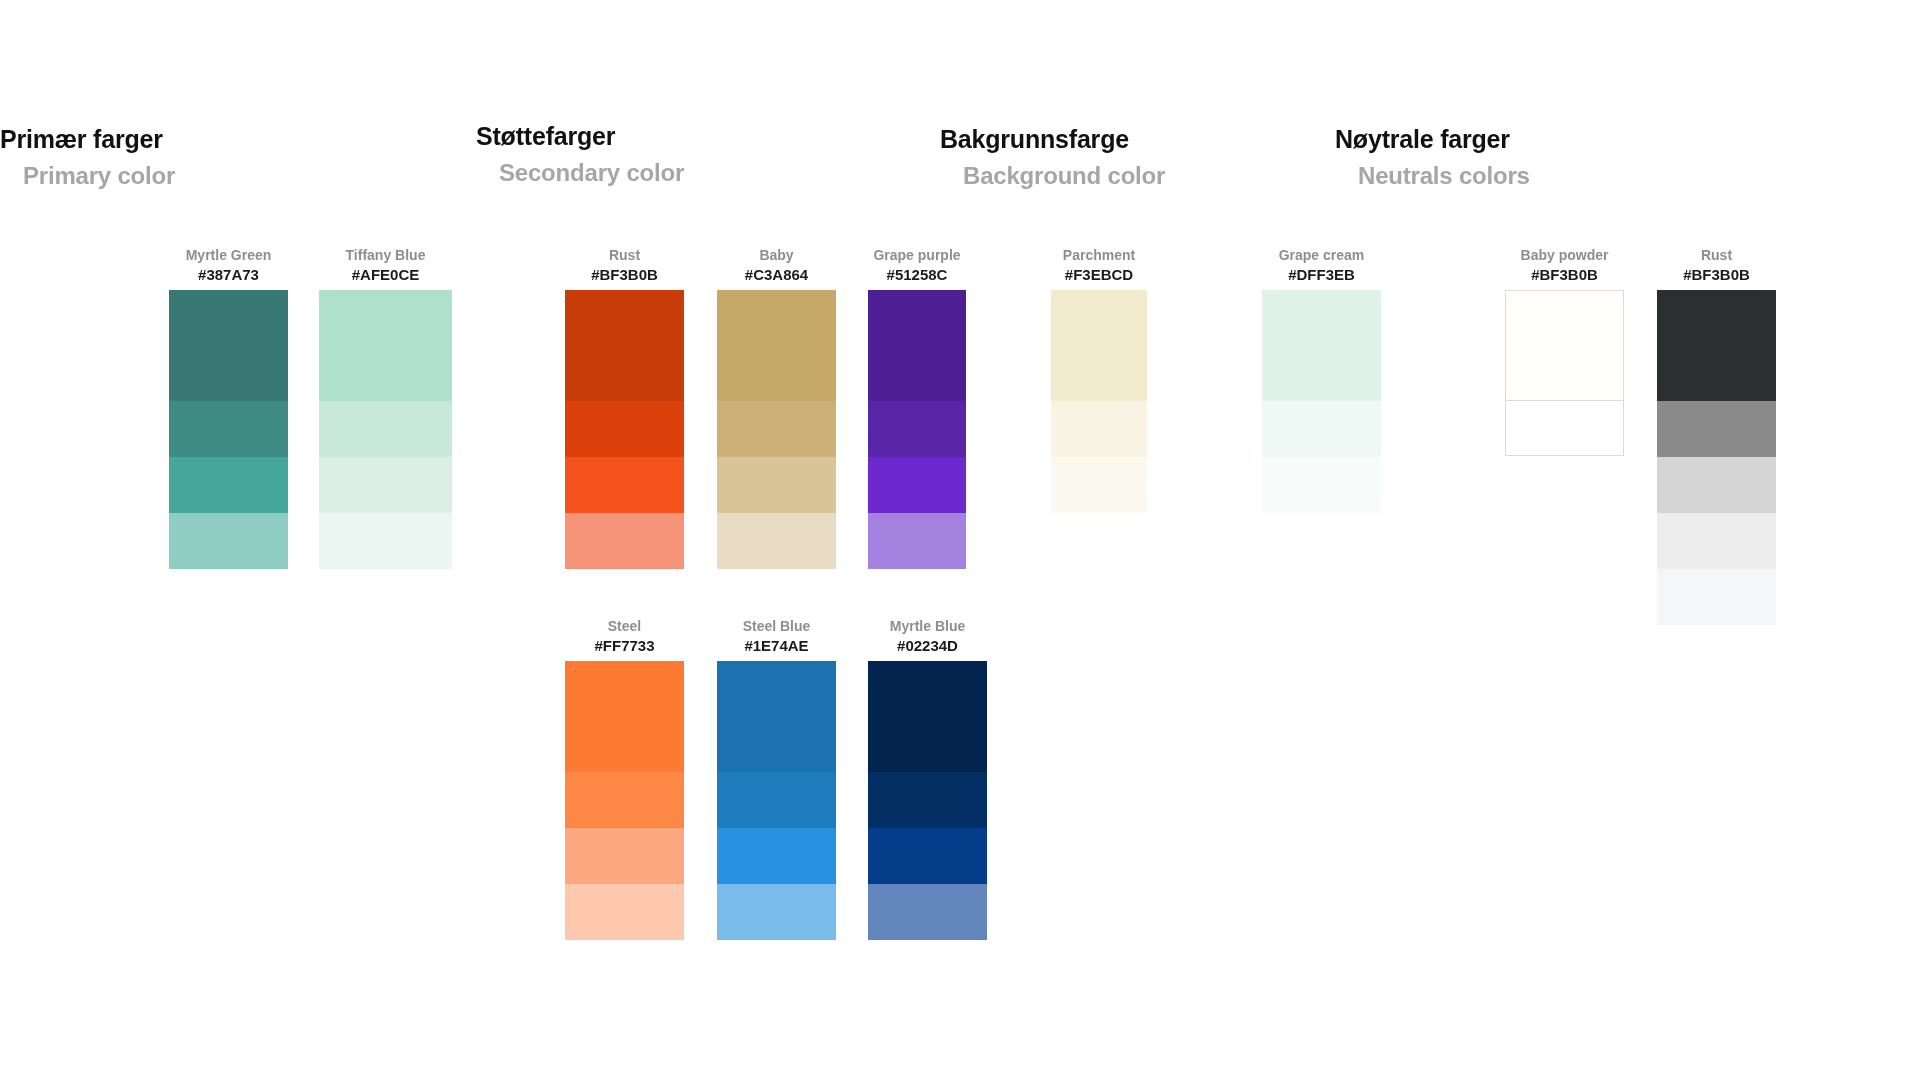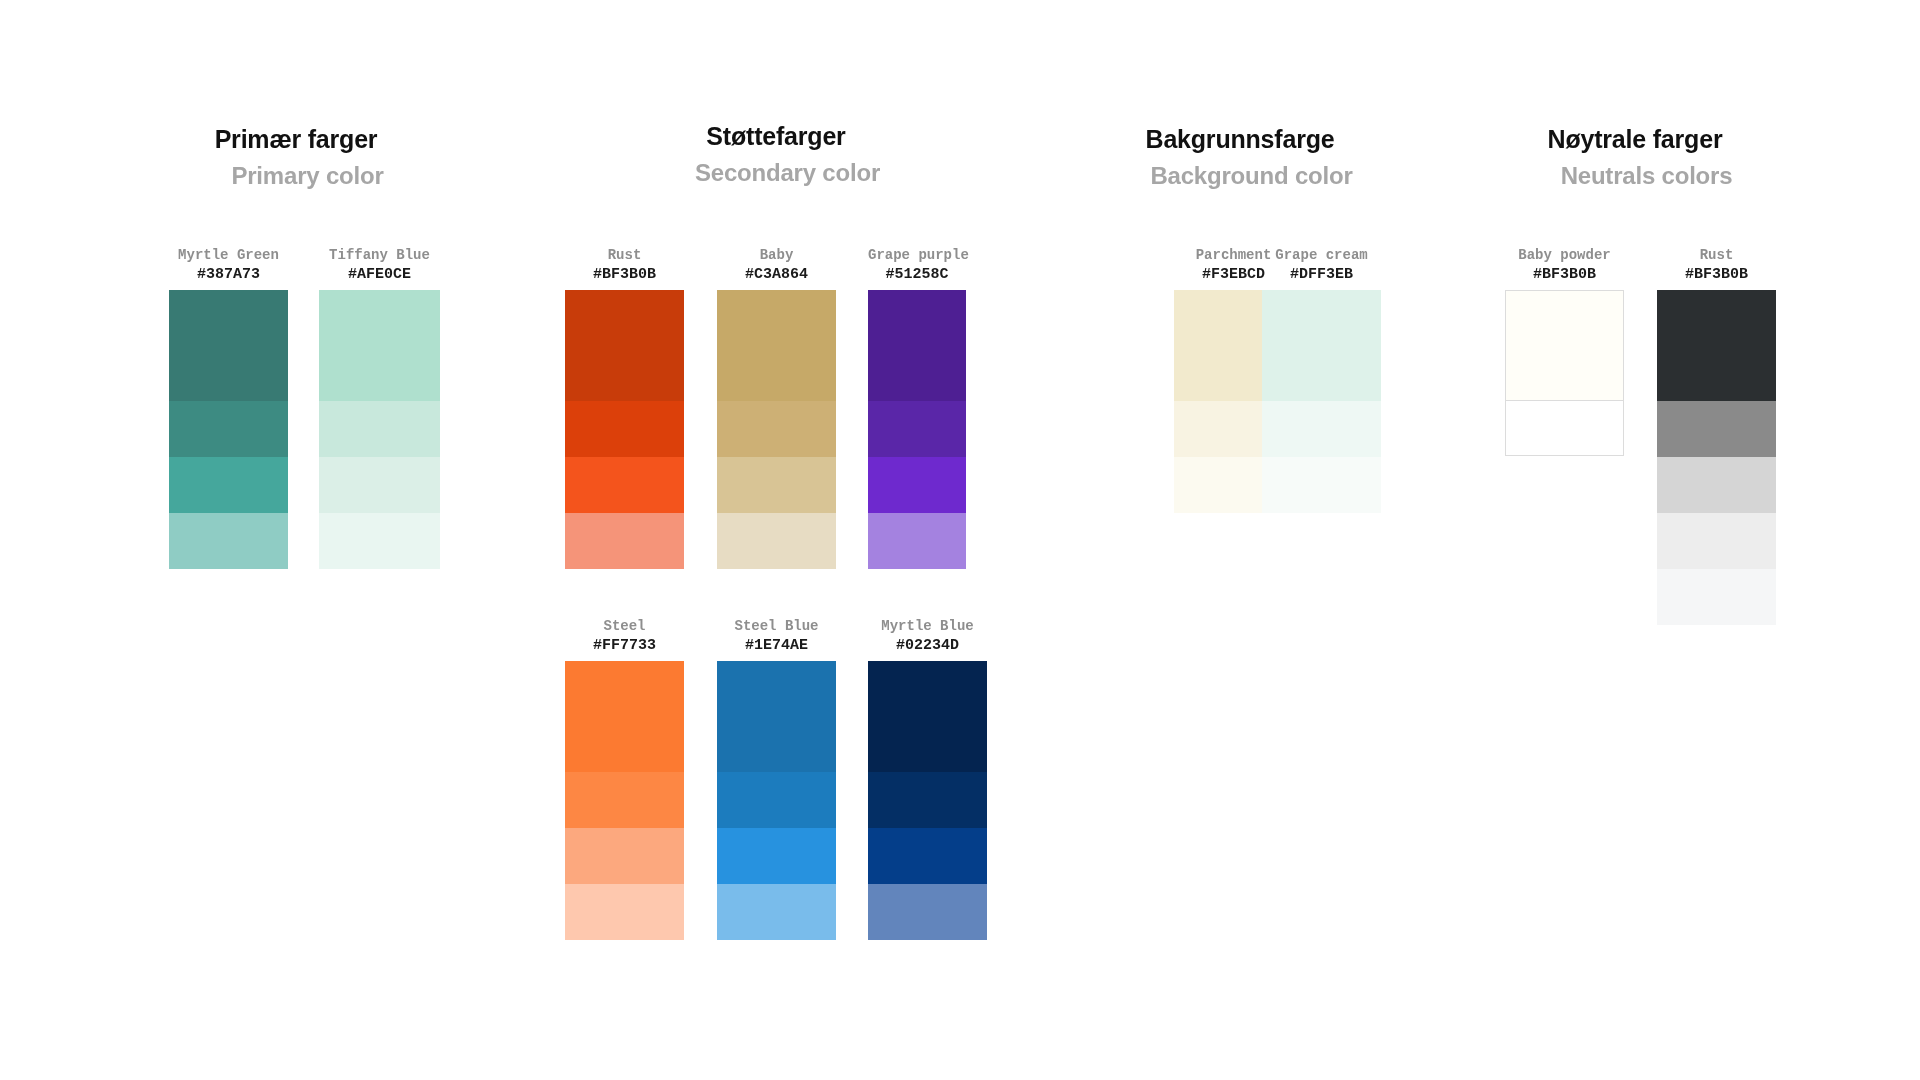--- a/index.html
+++ b/index.html
@@ -14,21 +14,20 @@
   #board {
     position: relative;
     width: 1920px;
     height: 1080px;
     background: #ffffff;
   }
 
   
   .section {
     position: absolute;
-    text-align: center;
   }
   .section-title-no {
     font-size: 25px;
     font-weight: 700;
     color: #111111;
     letter-spacing: -0.2px;
     line-height: 1.15;
     white-space: nowrap;
   }
   .section-title-en {
@@ -42,21 +41,20 @@
     margin-left: 23px;
   }
 
   
   .group {
     position: absolute;
   }
   .swatch {
     position: absolute;
     top: 0;
-    font-family: Liberation Mono, monospace;
   }
   .swatch-label {
     text-align: center;
     width: 100%;
     margin-bottom: 5px;
   }
   .swatch-name {
     font-size: 14px;
     font-weight: 700;
     color: #8e8e8e;
@@ -111,21 +109,21 @@
         <div class="swatch-hex">#387A73</div>
       </div>
       <div class="stack">
           <div class="tile" style="background: rgb(56, 122, 115); height: 111px;"></div>
           <div class="tile" style="background: rgb(61, 139, 130); height: 56px;"></div>
           <div class="tile" style="background: rgb(69, 167, 156); height: 56px;"></div>
           <div class="tile" style="background: rgb(143, 204, 196); height: 56px;"></div>
         </div>
     </div>
 
-    <div class="swatch" style="left:319px; top:246px; width:121px;">
+    <div class="swatch" style="left:319px; top:246px; width:133px;">
       <div class="swatch-label">
         <div class="swatch-name">Tiffany Blue</div>
         <div class="swatch-hex">#AFE0CE</div>
       </div>
       <div class="stack">
           <div class="tile" style="background: rgb(175, 224, 206); height: 111px;"></div>
           <div class="tile" style="background: rgb(200, 232, 220); height: 56px;"></div>
           <div class="tile" style="background: rgb(219, 239, 231); height: 56px;"></div>
           <div class="tile" style="background: rgb(233, 246, 241); height: 56px;"></div>
         </div>
@@ -211,21 +209,21 @@
           <div class="tile" style="background: rgb(4, 36, 80); height: 111px;"></div>
           <div class="tile" style="background: rgb(4, 47, 101); height: 56px;"></div>
           <div class="tile" style="background: rgb(4, 62, 138); height: 56px;"></div>
           <div class="tile" style="background: rgb(98, 133, 188); height: 56px;"></div>
         </div>
     </div>
   </div>
 
   <div class="group" style="left:0; top:0;">
 
-    <div class="swatch" style="left:1174px; top:246px; width:119px;">
+    <div class="swatch" style="left:1051px; top:246px; width:96px;">
       <div class="swatch-label">
         <div class="swatch-name">Parchment</div>
         <div class="swatch-hex">#F3EBCD</div>
       </div>
       <div class="stack">
           <div class="tile" style="background: rgb(242, 234, 205); height: 111px;"></div>
           <div class="tile" style="background: rgb(248, 243, 226); height: 56px;"></div>
           <div class="tile" style="background: rgb(252, 250, 240); height: 56px;"></div>
         </div>
     </div>

